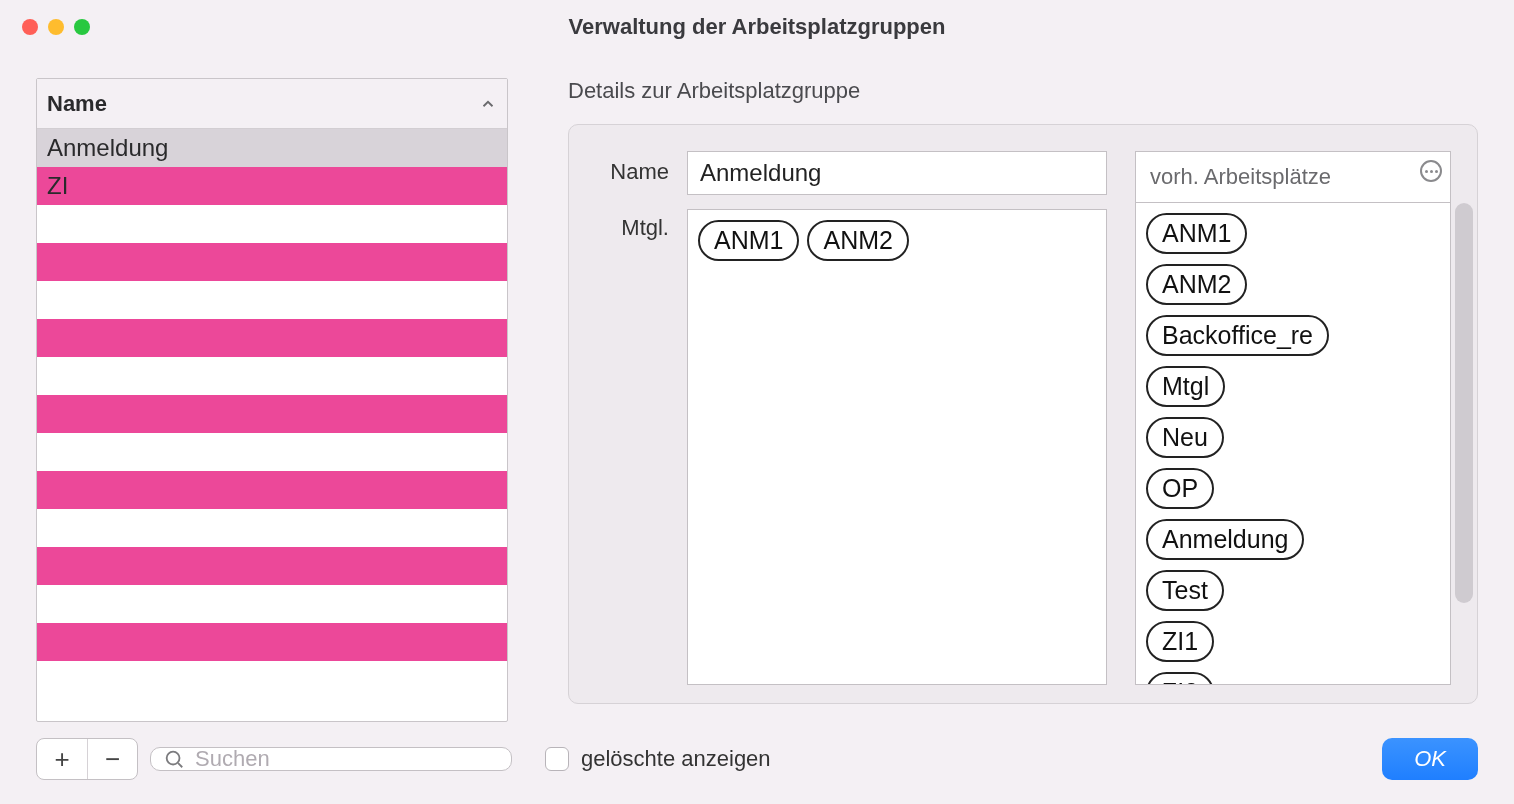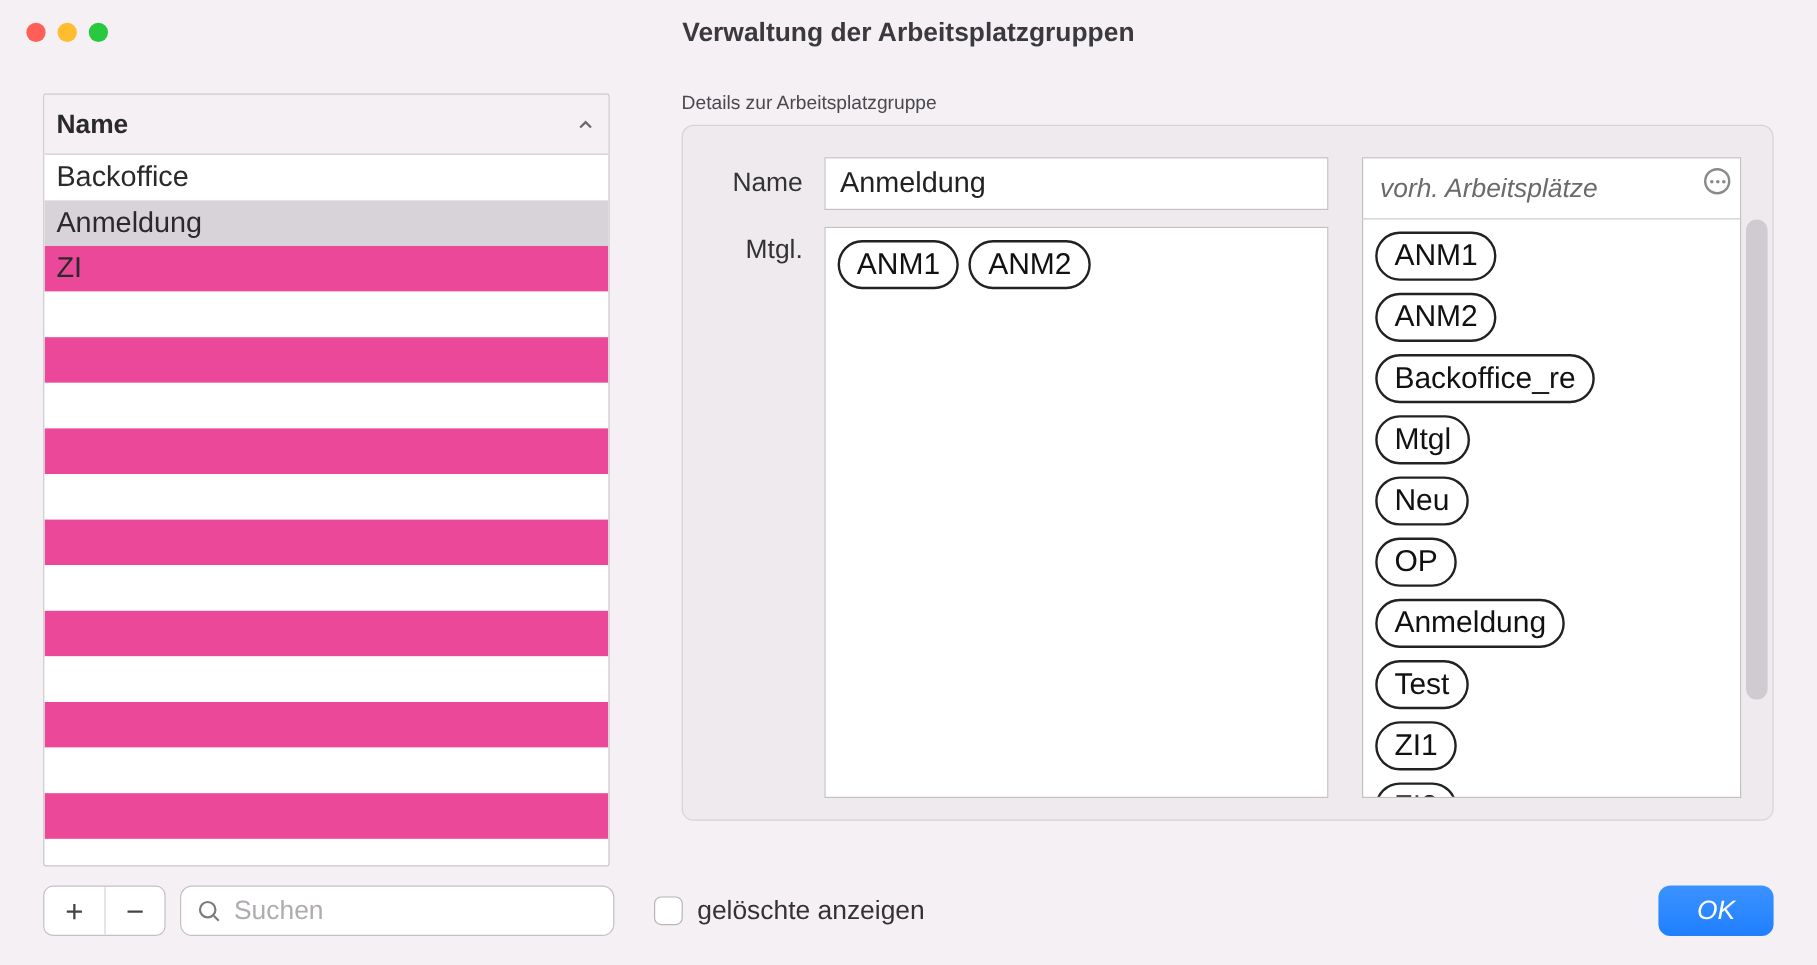--- a/index.html
+++ b/index.html
@@ -92,23 +92,23 @@
   .list-row.selected { background: #d8d3d9; }
   .list-row.stripe-even { background: #ffffff; }
   .list-row.stripe-odd { background: #ec4899; }
 
   
   .details-wrap {
     flex: 1;
     position: relative;
   }
   .details-label {
-    font-size: 16px;
+    font-size: 22px;
     color: #4a4a4e;
-    margin-bottom: 8px;
+    margin-bottom: 20px;
   }
   .details-box {
     border: 1px solid #d6d2d6;
     border-radius: 10px;
     background: #eeeaee;
     height: 580px;
     padding: 26px 26px 18px 26px;
     display: flex;
     gap: 28px;
   }
@@ -174,21 +174,20 @@
   .avail-header {
     height: 52px;
     border: 1px solid #c4c0c4;
     background: #fff;
     display: flex;
     align-items: center;
     padding: 0 14px;
     font-size: 22px;
     color: #6a6a6d;
     position: relative;
-    font-style: italic;
   }
   .more-icon {
     position: absolute;
     right: 8px;
     top: 8px;
     width: 22px; height: 22px;
     border: 2px solid #8a8a8d;
     border-radius: 50%;
     display: flex;
     align-items: center;
@@ -245,21 +244,21 @@
     display: flex;
     align-items: center;
     justify-content: center;
     font-size: 26px;
     color: #444;
     cursor: pointer;
   }
   .pm-btn + .pm-btn { border-left: 1px solid #d6d2d6; }
   .search-wrap {
     width: 362px;
-    height: 42px;
+    height: 24px;
     border: 1px solid #c4c0c4;
     border-radius: 10px;
     background: #fff;
     display: flex;
     align-items: center;
     padding: 0 12px;
     gap: 10px;
   }
   .search-wrap svg { width: 22px; height: 22px; color:#7b7b7e; flex-shrink: 0; }
   .search-input {
@@ -312,21 +311,20 @@
 <div class="main">
 
   <div class="left-panel">
     <div class="list-header">
       <span>Name</span>
       <svg class="chevron-up" viewBox="0 0 24 24" fill="none" stroke="currentColor" stroke-width="2.5">
           <polyline points="6 15 12 9 18 15"></polyline>
         </svg>
     </div>
     <div class="list-body" id="list-body">
-        <div class="list-row stripe-even">Backoffice</div>
         <div class="list-row selected">Anmeldung</div>
         <div class="list-row stripe-odd">ZI</div>
         <div class="list-row stripe-even"></div>
         <div class="list-row stripe-odd"></div>
         <div class="list-row stripe-even"></div>
         <div class="list-row stripe-odd"></div>
         <div class="list-row stripe-even"></div>
         <div class="list-row stripe-odd"></div>
         <div class="list-row stripe-even"></div>
         <div class="list-row stripe-odd"></div>

